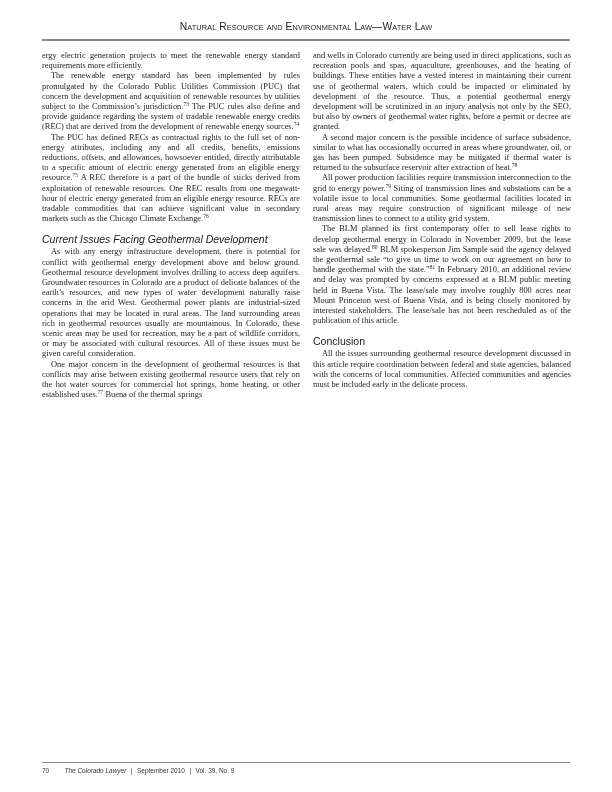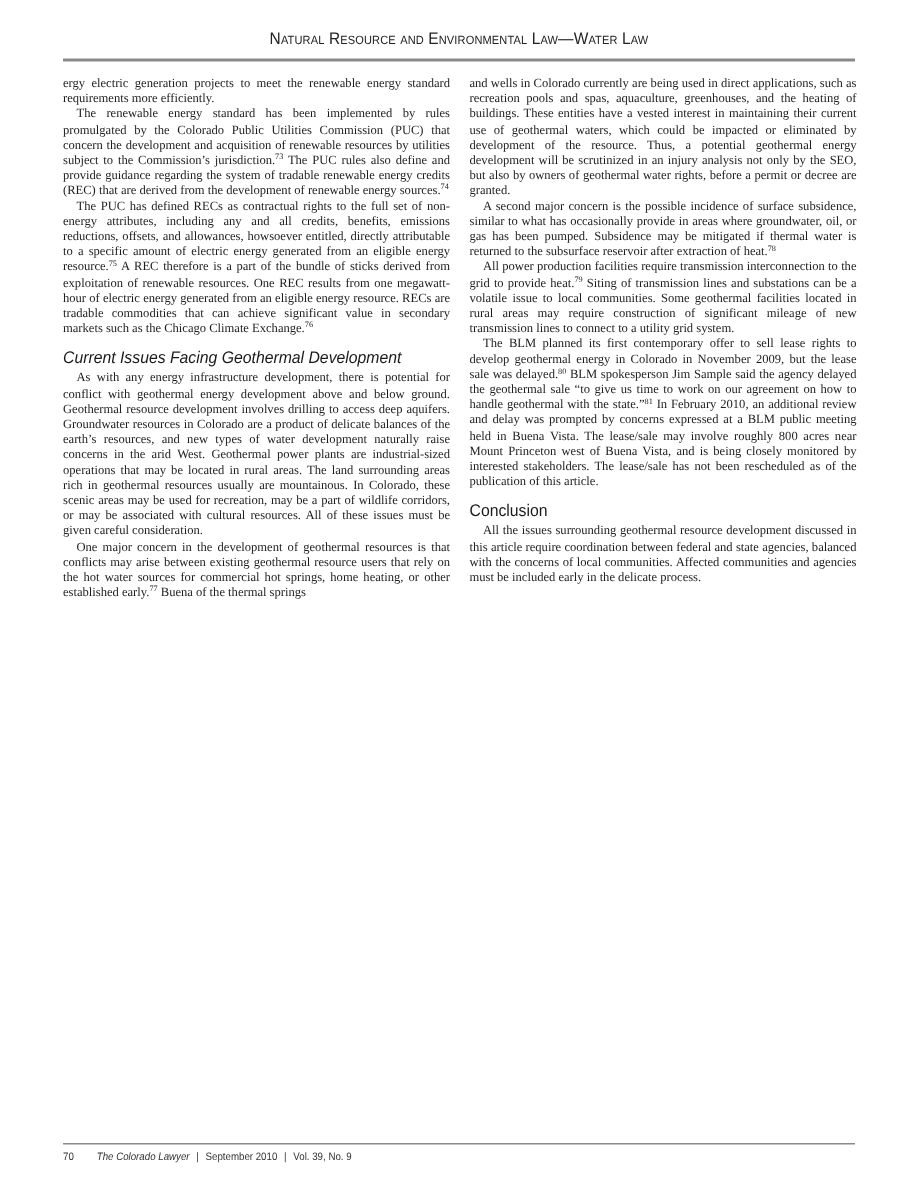--- a/index.html
+++ b/index.html
@@ -41,26 +41,26 @@
 
 <div class="running-head">Natural Resource and Environmental Law—Water Law</div>
 <div class="head-rule"></div>
 
 <div class="col left">
   <p class="noindent"><span>ergy electric generation projects to meet the renewable energy standard requirements more efficiently.</span></p>
   <p><span>The renewable energy standard has been implemented by rules promulgated by the Colorado Public Utilities Commission (PUC) that concern the development and acquisition of renewable resources by utilities subject to the Commission’s jurisdiction.</span><sup>73</sup><span> The PUC rules also define and provide guidance regarding the system of tradable renewable energy credits (REC) that are derived from the development of renewable energy sources.</span><sup>74</sup></p>
   <p><span>The PUC has defined RECs as contractual rights to the full set of non-energy attributes, including any and all credits, benefits, emissions reductions, offsets, and allowances, howsoever entitled, directly attributable to a specific amount of electric energy generated from an eligible energy resource.</span><sup>75</sup><span> A REC therefore is a part of the bundle of sticks derived from exploitation of renewable resources. One REC results from one megawatt-hour of electric energy generated from an eligible energy resource. RECs are tradable commodities that can achieve significant value in secondary markets such as the Chicago Climate Exchange.</span><sup>76</sup></p>
   <h2 class="italic">Current Issues Facing Geothermal Development</h2>
   <p><span>As with any energy infrastructure development, there is potential for conflict with geothermal energy development above and below ground. Geothermal resource development involves drilling to access deep aquifers. Groundwater resources in Colorado are a product of delicate balances of the earth’s resources, and new types of water development naturally raise concerns in the arid West. Geothermal power plants are industrial-sized operations that may be located in rural areas. The land surrounding areas rich in geothermal resources usually are mountainous. In Colorado, these scenic areas may be used for recreation, may be a part of wildlife corridors, or may be associated with cultural resources. All of these issues must be given careful consideration.</span></p>
-  <p><span>One major concern in the development of geothermal resources is that conflicts may arise between existing geothermal resource users that rely on the hot water sources for commercial hot springs, home heating, or other established early.</span><sup>77</sup><span> Buena of the thermal springs</span></p>
+  <p><span>One major concern in the development of geothermal resources is that conflicts may arise between existing geothermal resource users that rely on the hot water sources for commercial hot springs, home heating, or other established uses.</span><sup>77</sup><span> Buena of the thermal springs</span></p>
 </div>
 
 <div class="col right">
   <p class="noindent"><span>and wells in Colorado currently are being used in direct applications, such as recreation pools and spas, aquaculture, greenhouses, and the heating of buildings. These entities have a vested interest in maintaining their current use of geothermal waters, which could be impacted or eliminated by development of the resource. Thus, a potential geothermal energy development will be scrutinized in an injury analysis not only by the SEO, but also by owners of geothermal water rights, before a permit or decree are granted.</span></p>
-  <p><span>A second major concern is the possible incidence of surface subsidence, similar to what has occasionally provide in areas where groundwater, oil, or gas has been pumped. Subsidence may be mitigated if thermal water is returned to the subsurface reservoir after extraction of heat.</span><sup>78</sup></p>
-  <p><span>All power production facilities require transmission interconnection to the grid to provide heat.</span><sup>79</sup><span> Siting of transmission lines and substations can be a volatile issue to local communities. Some geothermal facilities located in rural areas may require construction of significant mileage of new transmission lines to connect to a utility grid system.</span></p>
+  <p><span>A second major concern is the possible incidence of surface subsidence, similar to what has occasionally occurred in areas where groundwater, oil, or gas has been pumped. Subsidence may be mitigated if thermal water is returned to the subsurface reservoir after extraction of heat.</span><sup>78</sup></p>
+  <p><span>All power production facilities require transmission interconnection to the grid to energy power.</span><sup>79</sup><span> Siting of transmission lines and substations can be a volatile issue to local communities. Some geothermal facilities located in rural areas may require construction of significant mileage of new transmission lines to connect to a utility grid system.</span></p>
   <p><span>The BLM planned its first contemporary offer to sell lease rights to develop geothermal energy in Colorado in November 2009, but the lease sale was delayed.</span><sup>80</sup><span> BLM spokesperson Jim Sample said the agency delayed the geothermal sale “to give us time to work on our agreement on how to handle geothermal with the state.”</span><sup>81</sup><span> In February 2010, an additional review and delay was prompted by concerns expressed at a BLM public meeting held in Buena Vista. The lease/sale may involve roughly 800 acres near Mount Princeton west of Buena Vista, and is being closely monitored by interested stakeholders. The lease/sale has not been rescheduled as of the publication of this article.</span></p>
   <h2>Conclusion</h2>
   <p><span>All the issues surrounding geothermal resource development discussed in this article require coordination between federal and state agencies, balanced with the concerns of local communities. Affected communities and agencies must be included early in the delicate process.</span></p>
 </div>
 
 <div class="foot-rule"></div>
 <div class="footer"><span class="pg">70</span><span class="pub">The Colorado Lawyer</span><span class="sep">|</span><span>September 2010</span><span class="sep">|</span><span>Vol. 39, No. 9</span></div>
 
 </body></html>

